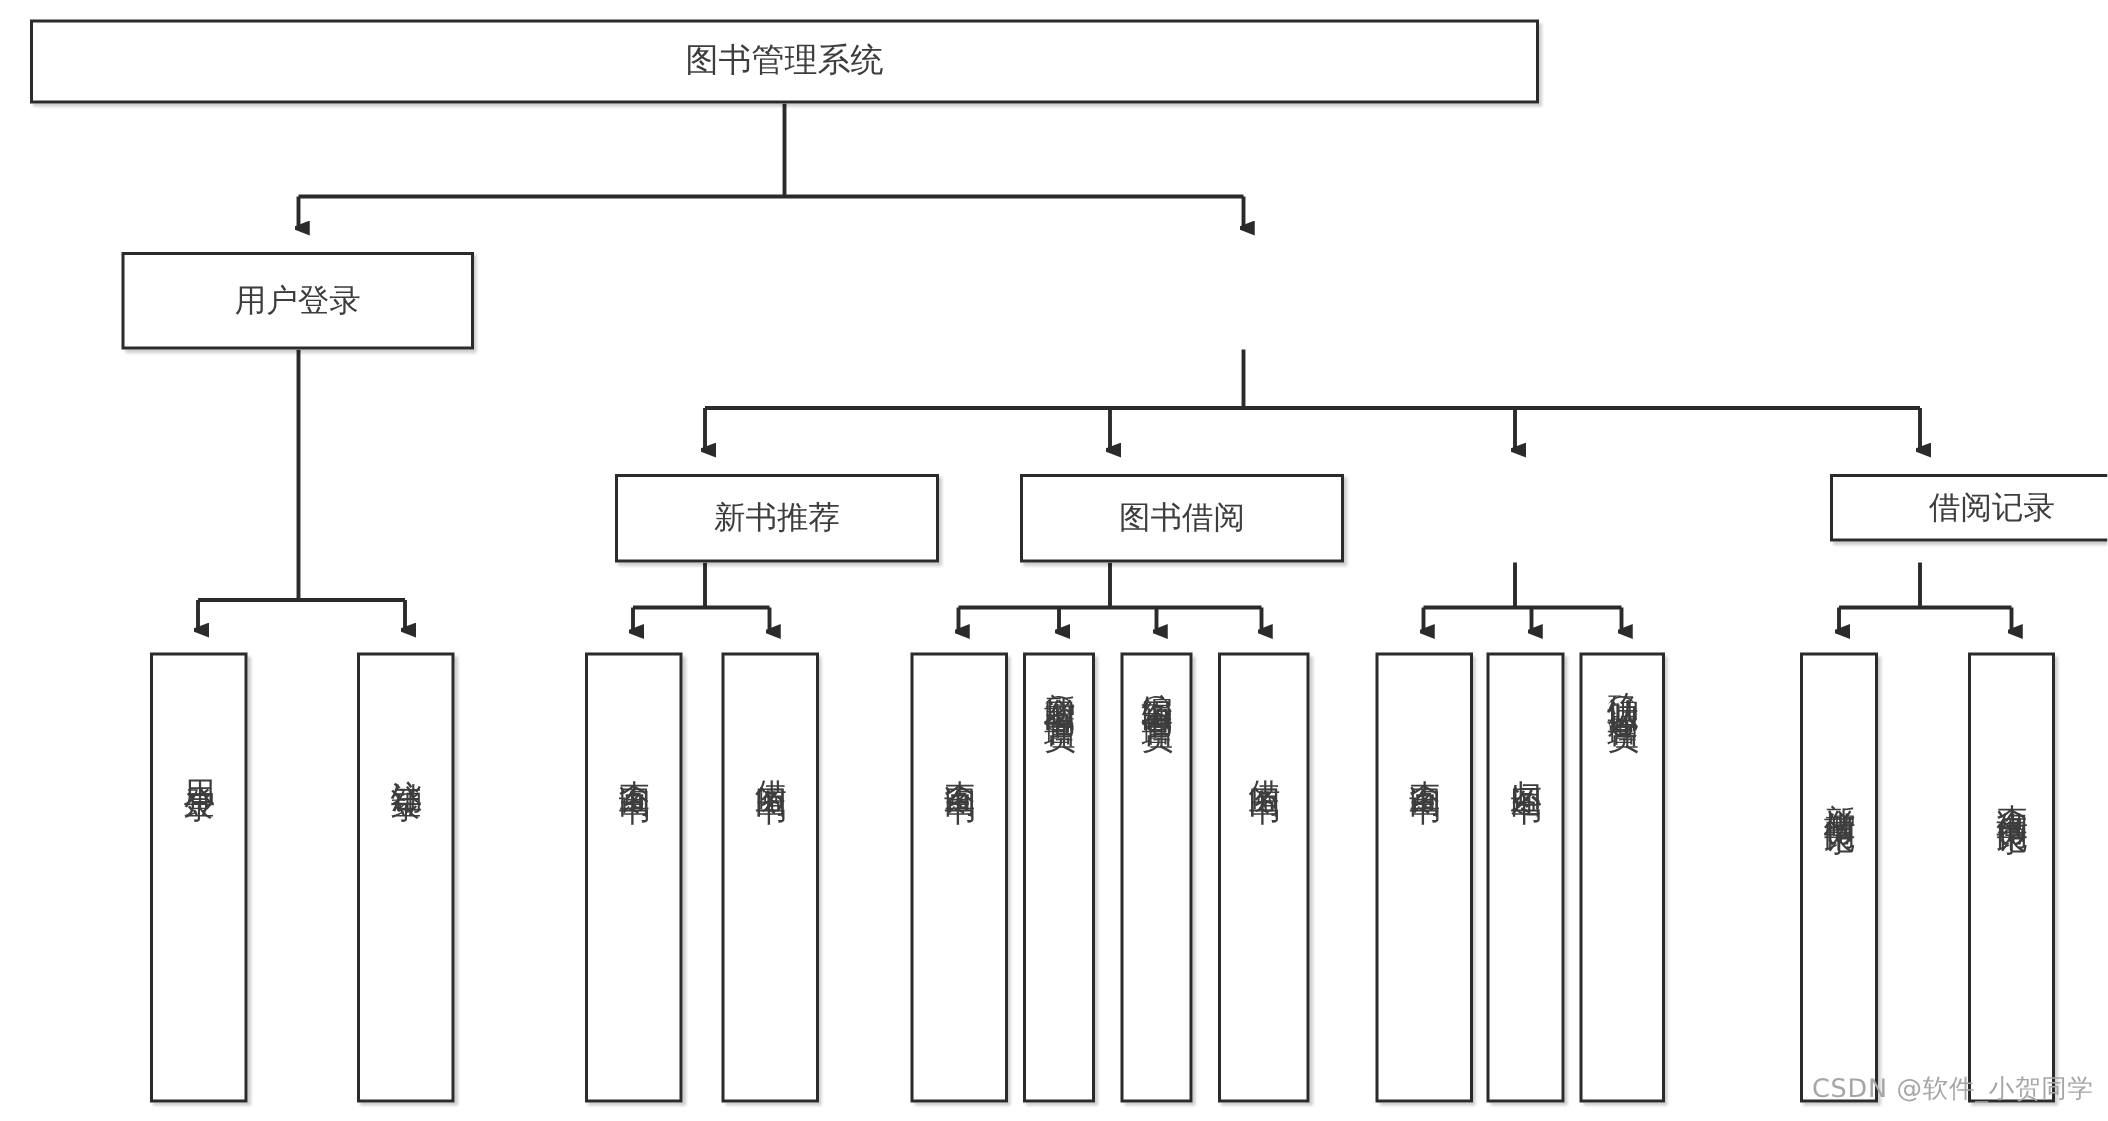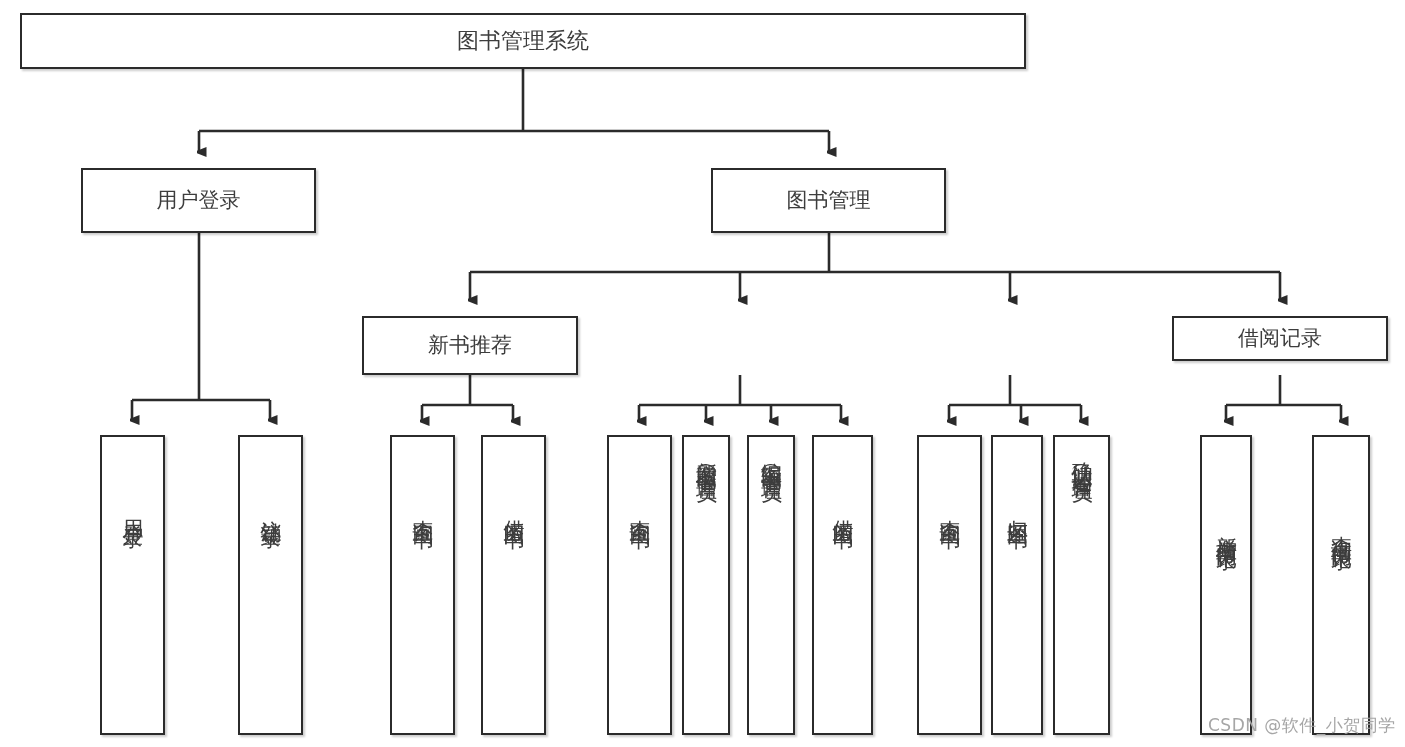--- a/index.html
+++ b/index.html
@@ -40,21 +40,21 @@
     display: block;
     text-align: center;
     line-height: 1.18;
     color: #3d3d3d;
   }
   
   .lv1 { font-size: 22px; }
   
   .lv2 { font-size: 21px; }
   
-  .lv3 { font-size: 21px; }
+  .lv3 { font-size: 21px; margin-left: 48px; }
   
   .leaf {
     align-items: flex-start;
     justify-content: center;
     padding-top: 2px;
   }
   .leaf .label {
     writing-mode: vertical-rl;
     text-orientation: upright;
     font-size: 21px;
@@ -128,26 +128,26 @@
     </g>
   </svg>
 
   <div class="node lv1" style="left:20px; top:13px; width:1006px; height:56px;">
     <span class="label">图书管理系统</span>
   </div>
 
   <div class="node lv2" style="left:81px; top:168px; width:235px; height:65px;">
     <span class="label">用户登录</span>
   </div>
-  <div class="node lv2" style="left:711px; top:168px; width:235px; height:65px;">
-    <span class="label">图书管理</span>
-  </div>
 
   <div class="node lv3" style="left:362px; top:316px; width:216px; height:59px;">
     <span class="label">新书推荐</span>
+  </div>
+  <div class="node lv3" style="left:632px; top:316px; width:216px; height:59px;">
+    <span class="label">图书借阅</span>
   </div>
   <div class="node lv3" style="left:1172px; top:316px; width:216px; height:45px;">
     <span class="label">借阅记录</span>
   </div>
 
   <div class="node leaf mid" style="left:100px; top:435px; width:65px; height:300px;">
     <span class="label">用户登录</span>
   </div>
   <div class="node leaf mid" style="left:238px; top:435px; width:65px; height:300px;">
     <span class="label">注销登录</span>

